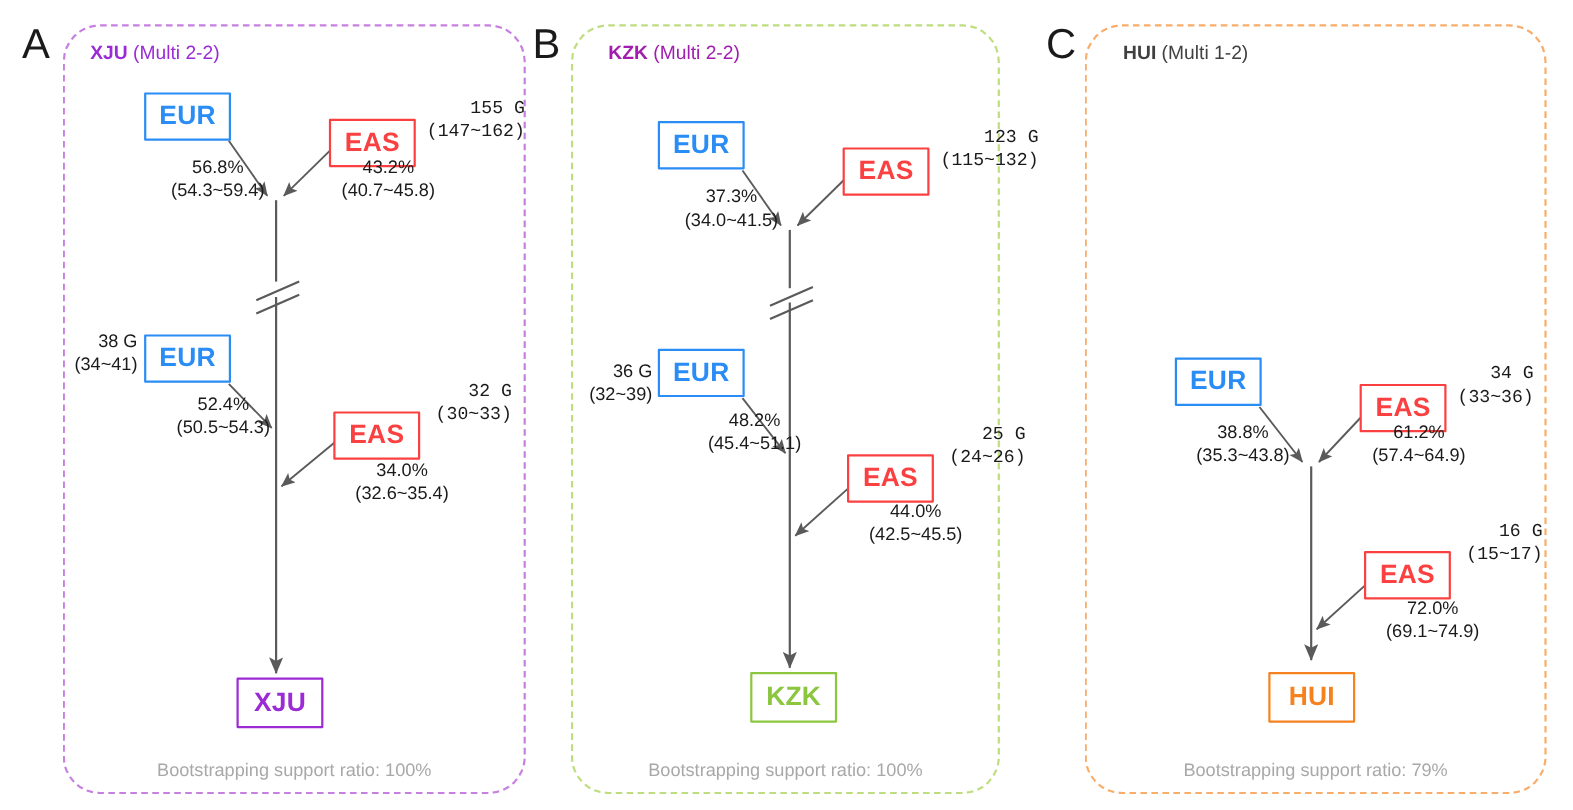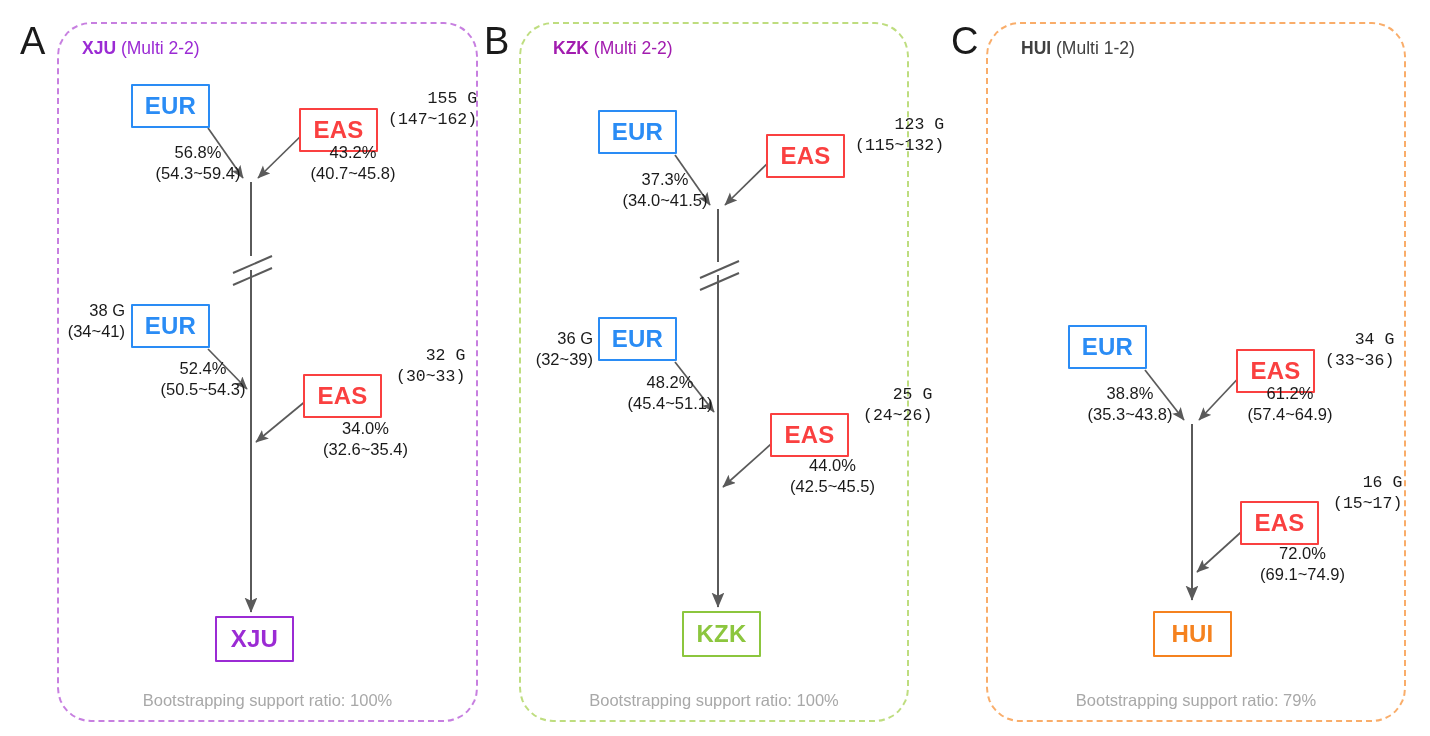--- a/index.html
+++ b/index.html
@@ -227,21 +227,21 @@
   </div>
 
 
   <div class="node eur" style="left:598px; top:317px; width:79px; height:44px;">EUR</div>
 
   <div class="lbl right" style="left:518px; top:328px; width:75px;">
     <span>36 G</span><br>
     <span>(32~39)</span>
   </div>
 
-  <div class="lbl center" style="left:595px; top:372px; width:110px;text-align:center;">
+  <div class="lbl center" style="left:611px; top:372px; width:110px;text-align:center;">
     <span>48.2%</span><br>
     <span>(45.4~51.1)</span>
   </div>
 
   <div class="node eas" style="left:770px; top:389px; width:79px; height:44px;">EAS</div>
 
   <div class="lbl left" style="left:863px; top:384px;">
     <span>25 G</span><br>
     <span>(24~26)</span>
   </div>

